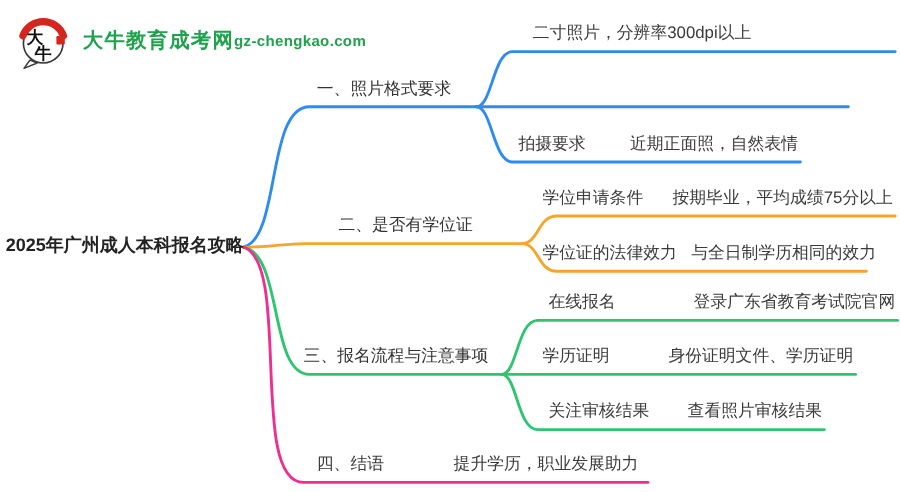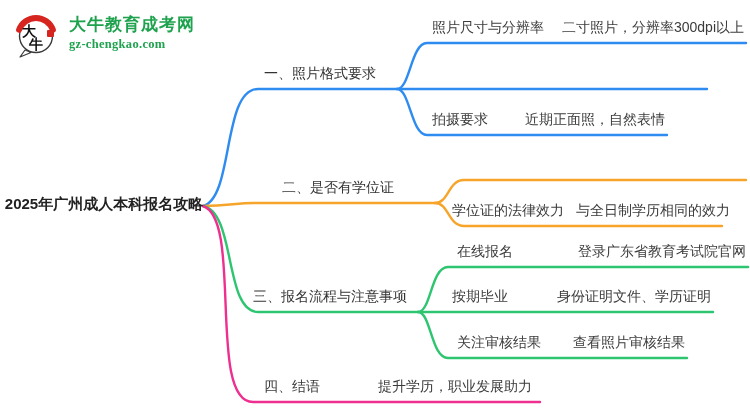--- a/index.html
+++ b/index.html
@@ -3,21 +3,21 @@
 <meta charset="utf-8">
 <style>
   html,body{margin:0;padding:0;background:#fff;}
   .canvas{
     position:relative;width:750px;height:410px;background:#ffffff;overflow:hidden;
     font-family:"Liberation Sans","DejaVu Sans",sans-serif;color:#3b3b3b;
   }
   .connectors{position:absolute;left:0;top:0;width:750px;height:410px;}
   .connectors path{fill:none;stroke-width:2.4;stroke-linecap:round;}
   .logo{position:absolute;left:12px;top:10px;display:flex;align-items:center;gap:7px;cursor:pointer;}
-  .logo-txt{display:flex;flex-direction:column;line-height:1.1;font-family:Liberation Serif, serif;}
+  .logo-txt{display:flex;flex-direction:row;line-height:1.1;}
   .logo-title{font-size:17px;font-weight:700;letter-spacing:1px;}
   .logo-domain{font-size:12.5px;font-weight:700;margin-top:3px;letter-spacing:.3px;}
   .root{
     position:absolute;left:4px;top:195px;width:200px;text-align:center;
     font-size:15px;font-weight:700;color:#222;white-space:nowrap;
   }
   .blabel{
     position:absolute;height:22px;font-size:14px;font-weight:500;color:#333;
     text-align:center;white-space:nowrap;line-height:22px;
   }
@@ -66,39 +66,42 @@
     </div>
   </div>
 
   <div class="root">2025年广州成人本科报名攻略</div>
 
   <div class="blabel" style="left:240px;top:62px;width:160px;">一、照片格式要求</div>
   <div class="blabel" style="left:240px;top:176px;width:196px;">二、是否有学位证</div>
   <div class="blabel" style="left:240px;top:285px;width:180px;">三、报名流程与注意事项</div>
 
   <div class="row" style="left:420px;top:17px;width:326px;">
-    <span class="k">照片尺寸与分辨率</span>
     <span class="v">二寸照片，分辨率300dpi以上</span>
   </div>
   <div class="row" style="left:420px;top:109px;width:247px;">
     <span class="k">拍摄要求</span>
     <span class="v">近期正面照，自然表情</span>
   </div>
 
+  <div class="row" style="left:440px;top:154px;width:306px;">
+    <span class="k">学位申请条件</span>
+    <span class="v">按期毕业，平均成绩75分以上</span>
+  </div>
   <div class="row" style="left:440px;top:200px;width:282px;">
     <span class="k">学位证的法律效力</span>
     <span class="v">与全日制学历相同的效力</span>
   </div>
 
   <div class="row" style="left:445px;top:241px;width:303px;">
     <span class="k">在线报名</span>
     <span class="v">登录广东省教育考试院官网</span>
   </div>
   <div class="row" style="left:440px;top:286px;width:273px;">
-    <span class="k">按期毕业</span>
+    <span class="k">学历证明</span>
     <span class="v">身份证明文件、学历证明</span>
   </div>
   <div class="row" style="left:445px;top:332px;width:242px;">
     <span class="k">关注审核结果</span>
     <span class="v">查看照片审核结果</span>
   </div>
 
   <div class="row b4row" style="left:250px;top:376px;width:290px;text-align:center;">
     <span class="k">四、结语</span>
     <span class="v">提升学历，职业发展助力</span>

